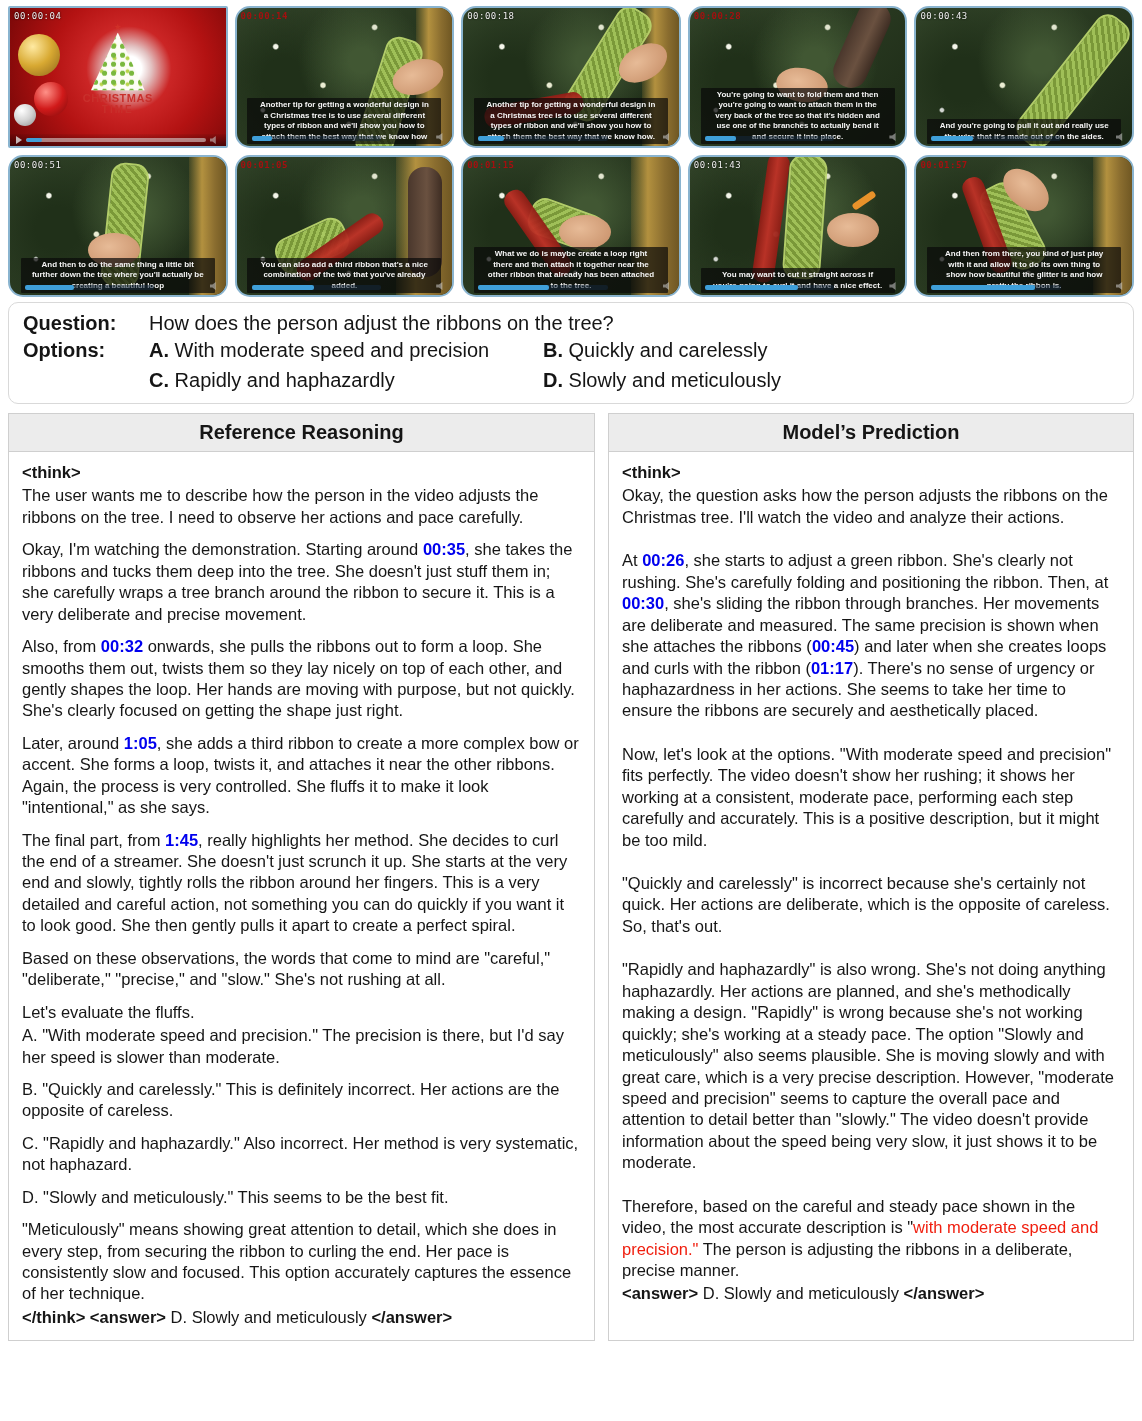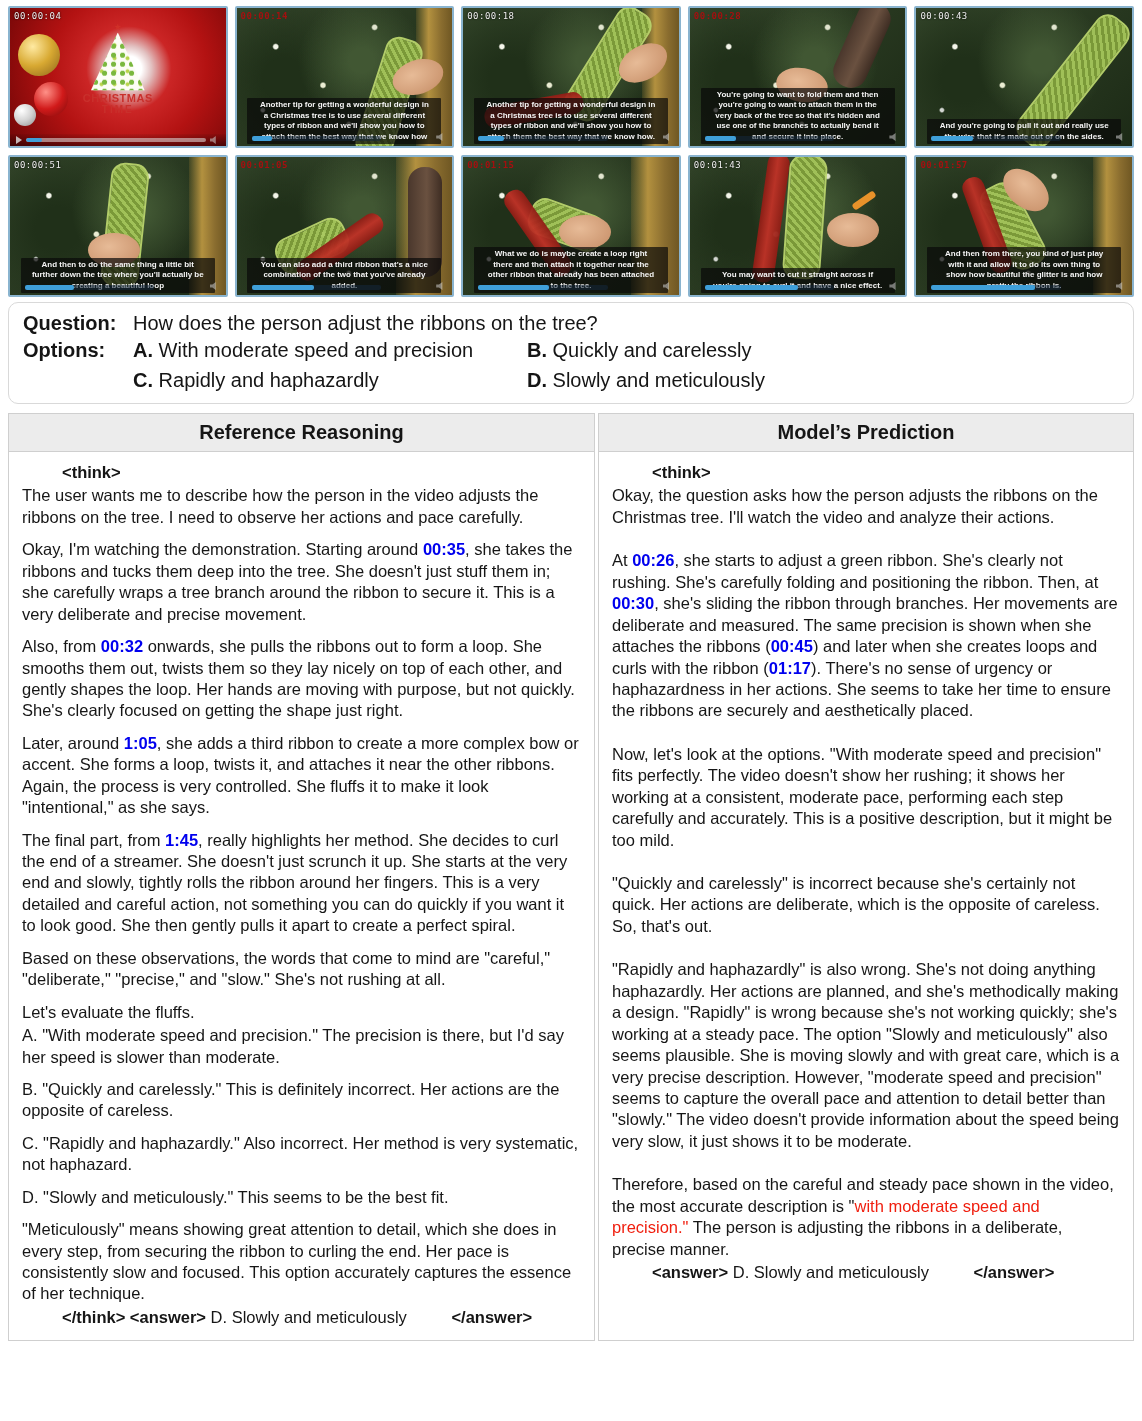--- a/index.html
+++ b/index.html
@@ -8,21 +8,21 @@
   .frames{display:grid;grid-template-columns:repeat(5,1fr);gap:7px;padding:6px 8px 0;}
   .frame{position:relative;height:138px;border:2px solid #8ab4cf;border-radius:2px;overflow:hidden;background:#2c3e28;}
   .tree{background:
     radial-gradient(circle at 18% 28%, rgba(255,255,245,.95) 2px, transparent 3.5px),
     radial-gradient(circle at 64% 14%, rgba(255,255,235,.85) 2px, transparent 3.5px),
     radial-gradient(circle at 40% 56%, rgba(255,255,230,.9) 2px, transparent 3.5px),
     radial-gradient(circle at 12% 74%, rgba(255,255,255,.8) 1.5px, transparent 3px),
     radial-gradient(circle at 52% 84%, rgba(255,255,240,.7) 1.5px, transparent 3px),
     radial-gradient(circle at 58% 38%, #415733 8%, transparent 42%),
     radial-gradient(circle at 22% 52%, #203019 12%, transparent 52%),
-    linear-gradient(135deg,#37492d,#27371f 58%,#1c2a16);}
+    linear-gradient(135deg,#37492d,#27371f 58%,#1c2a16); border-radius: 15px;}
   .ts{position:absolute;top:3px;left:4px;font-size:9px;letter-spacing:.5px;color:#efefef;text-shadow:0 0 2px #000;font-family:"DejaVu Sans Mono",monospace;z-index:6;}
   .ts.red{color:#a50f0f;font-weight:bold;text-shadow:none;}
   .cap{position:absolute;left:5%;right:5%;bottom:2px;background:rgba(8,8,8,.7);color:#f4f4f4;font-size:8px;line-height:1.3;text-align:center;padding:2px 10px;z-index:4;border-radius:1px;font-weight:bold;}
   .track{position:absolute;left:7%;bottom:5px;width:60%;height:5px;background:rgba(20,40,60,.55);border-radius:2px;z-index:5;}
   .bar{height:100%;background:#3f9fd9;border-radius:2px;width:20%;}
   .spk{position:absolute;right:6px;bottom:5px;width:10px;height:8px;background:#cfcfcf;opacity:.55;z-index:5;
        clip-path:polygon(0 32%,28% 32%,62% 0,62% 100%,28% 68%,0 68%);}
   
   .curtain{position:absolute;top:0;bottom:0;right:0;width:17%;background:linear-gradient(90deg,rgba(160,125,50,.2),#b3913f 35%,#8a6d2f 70%,#6f5723);z-index:1;}
   .rg{position:absolute;width:34px;height:120px;background:repeating-linear-gradient(45deg,#a6c75b 0 3px,#7f9e3a 3px 6px);border:2px solid #b9d46c;border-radius:14px;opacity:.95;z-index:2;}
@@ -52,36 +52,36 @@
          background-color:#fdfdf6;background-image:radial-gradient(#7ab83e 2.2px,transparent 3px),radial-gradient(#b9d44c 1.6px,transparent 2.4px);
          background-size:9px 9px,13px 13px;background-position:0 0,4px 6px;}
   .logo1{color:#c9302c;font-weight:bold;font-size:11px;letter-spacing:.5px;line-height:1.05;}
   .logo2{color:#c9302c;font-weight:bold;font-size:10px;letter-spacing:2px;line-height:1.1;}
   .playbar{position:absolute;left:0;right:0;bottom:0;height:12px;background:linear-gradient(rgba(0,0,0,.05),rgba(0,0,0,.45));display:flex;align-items:center;gap:4px;padding:0 6px;z-index:5;}
   .play{width:0;height:0;border-left:6px solid #e0e0e0;border-top:4px solid transparent;border-bottom:4px solid transparent;opacity:.8;}
   .ptrack{flex:1;height:4px;background:rgba(230,230,230,.55);border-radius:2px;overflow:hidden;}
   .pfill{display:block;height:100%;background:#3f9fd9;}
   
   .qbox{margin:5px 8px;border:1px solid #d9d9d9;border-radius:10px;padding:7px 14px 9px;font-size:20px;}
-  .qrow{display:flex;line-height:1.35;}
+  .qrow{display:flex;line-height:1.35;gap:16px;}
   .qlabel{font-weight:bold;flex:none;width:110px;}
   .opts{display:grid;grid-template-columns:394px 1fr;row-gap:3px;flex:1;}
   .opt b{font-weight:bold;}
   
-  .cols{display:flex;gap:3px;padding:4px 8px 8px;align-items:stretch;}
+  .cols{display:flex;gap:13px;padding:4px 8px 8px;align-items:stretch;}
   .col{border:1px solid #cfcfcf;background:#fff;}
   .col.ref{width:585px;flex:none;}
   .col.pred{flex:1;}
   .col-header{background:#ececec;border-bottom:1px solid #cfcfcf;text-align:center;font-weight:bold;font-size:20px;padding:7px 0;}
   .col-body{padding:10px 13px 12px;font-size:16.5px;line-height:1.3;color:#161616;}
   .blk{margin:0 0 11px;}
   .pred .blk{margin-bottom:22px;}
   .blk.tight{margin-bottom:2px !important;}
   .blk:last-child{margin-bottom:0 !important;}
-  .seg-b{font-weight:bold;margin-left:40px;}
+  .seg-b{font-weight:bold;}
   .seg-blue{color:#0000ee;font-weight:bold;}
   .seg-red{color:#f01e0e;}
 </style>
 </head>
 <body>
 
 <div class="frames">
 
   <div class="frame f1">
     <div class="orn gold"></div>

